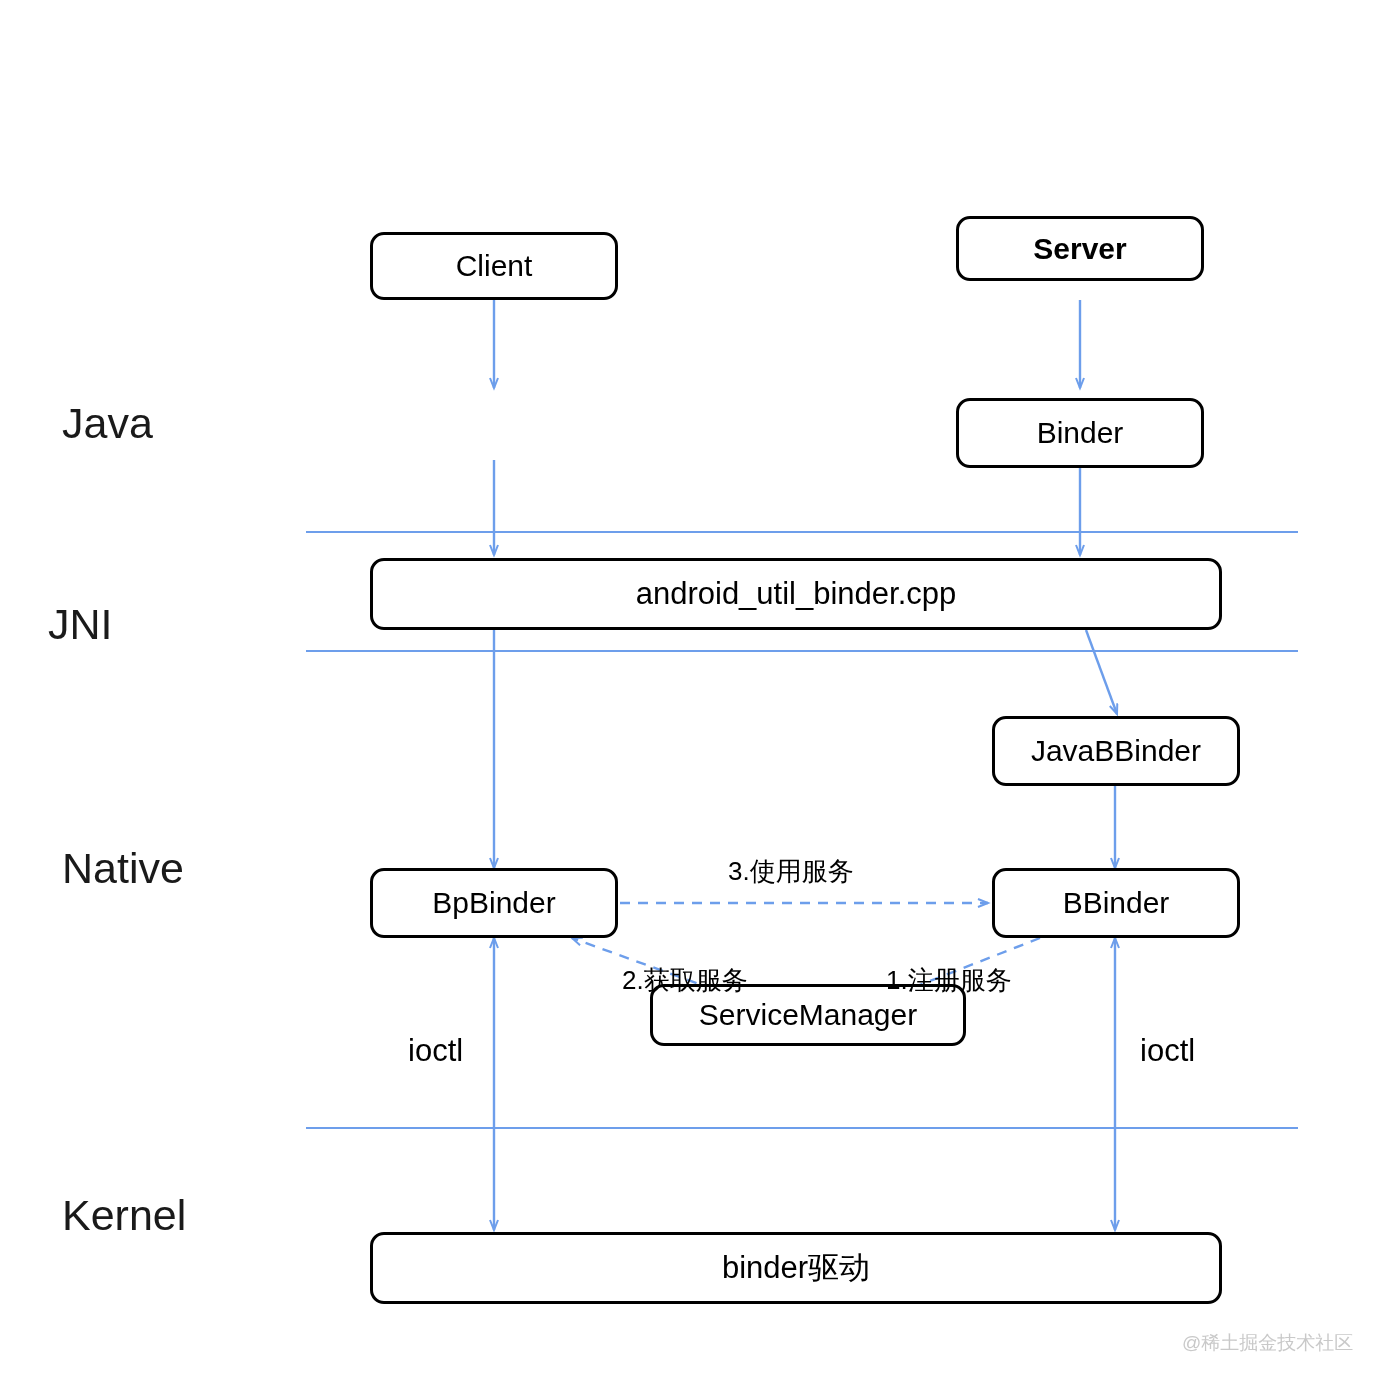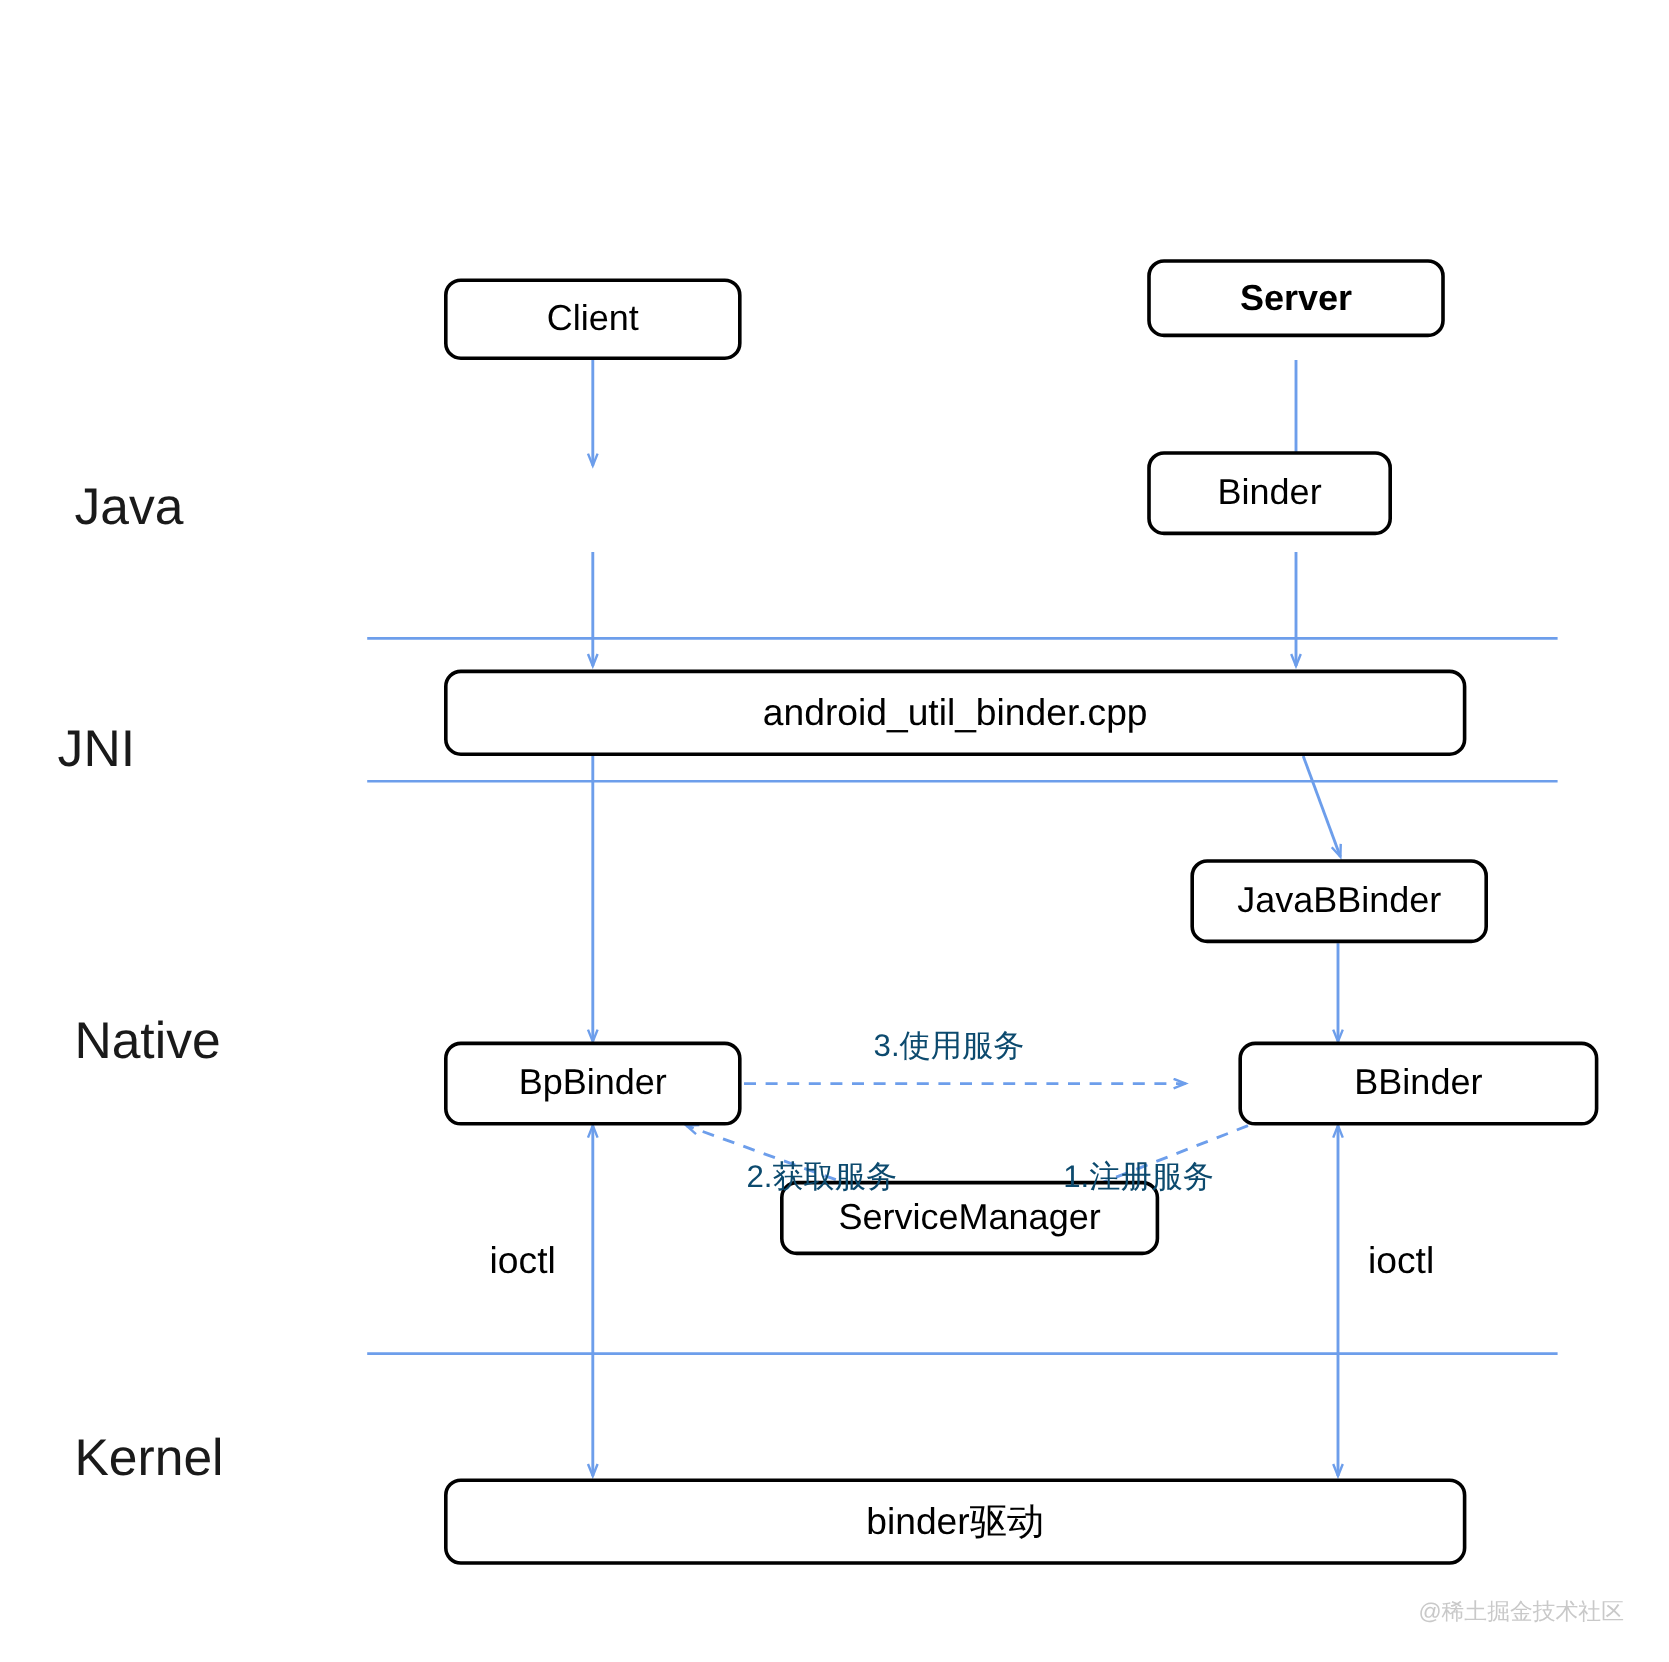--- a/index.html
+++ b/index.html
@@ -56,21 +56,21 @@
     justify-content: center;
     color: #000000;
     font-size: 30px;
     font-weight: 400;
     white-space: nowrap;
   }
   .node.wide { font-size: 31px; }
   .edge-label {
     position: absolute;
     font-size: 25px;
-    color: #0c4a6e;
+    color: #000000;
     white-space: nowrap;
     line-height: 1;
   }
   .edge-label.cjk { font-size: 26px; }
   .ioctl-label {
     position: absolute;
     font-size: 31px;
     color: #000000;
     white-space: nowrap;
   }
@@ -128,29 +128,29 @@
   <div class="layer-label" style="left:62px; top:402px;">Java</div>
   <div class="layer-label" style="left:48px; top:571px;margin-top:32px;">JNI</div>
   <div class="layer-label" style="left:62px; top:847px;">Native</div>
   <div class="layer-label" style="left:62px; top:1194px;">Kernel</div>
 
   <div class="node" style="left:370px; top:232px; width:248px; height:68px;">Client</div>
 
   <div class="node" style="left:956px; top:216px; width:248px; height:65px;font-weight:bold;">Server</div>
 
 
-  <div class="node" style="left:956px; top:376px; width:204px; height:70px;">Binder</div>
+  <div class="node" style="left:956px; top:398px; width:248px; height:70px;">Binder</div>
 
   <div class="node wide" style="left:370px; top:558px; width:852px; height:72px;">android_util_binder.cpp</div>
 
   <div class="node" style="left:992px; top:716px; width:248px; height:70px;">JavaBBinder</div>
 
   <div class="node" style="left:370px; top:868px; width:248px; height:70px;">BpBinder</div>
 
-  <div class="node" style="left:992px; top:868px; width:300px; height:70px;margin-left:40px;">BBinder</div>
+  <div class="node" style="left:992px; top:868px; width:248px; height:70px;">BBinder</div>
 
   <div class="node" style="left:650px; top:984px; width:316px; height:62px;">ServiceManager</div>
 
   <div class="node wide" style="left:370px; top:1232px; width:852px; height:72px;">binder驱动</div>
 
   <div class="edge-label cjk" style="left:728px; top:858px;">3.使用服务</div>
 
   <div class="edge-label cjk" style="left:622px; top:967px;">2.获取服务</div>
 
   <div class="edge-label cjk" style="left:886px; top:967px;">1.注册服务</div>

